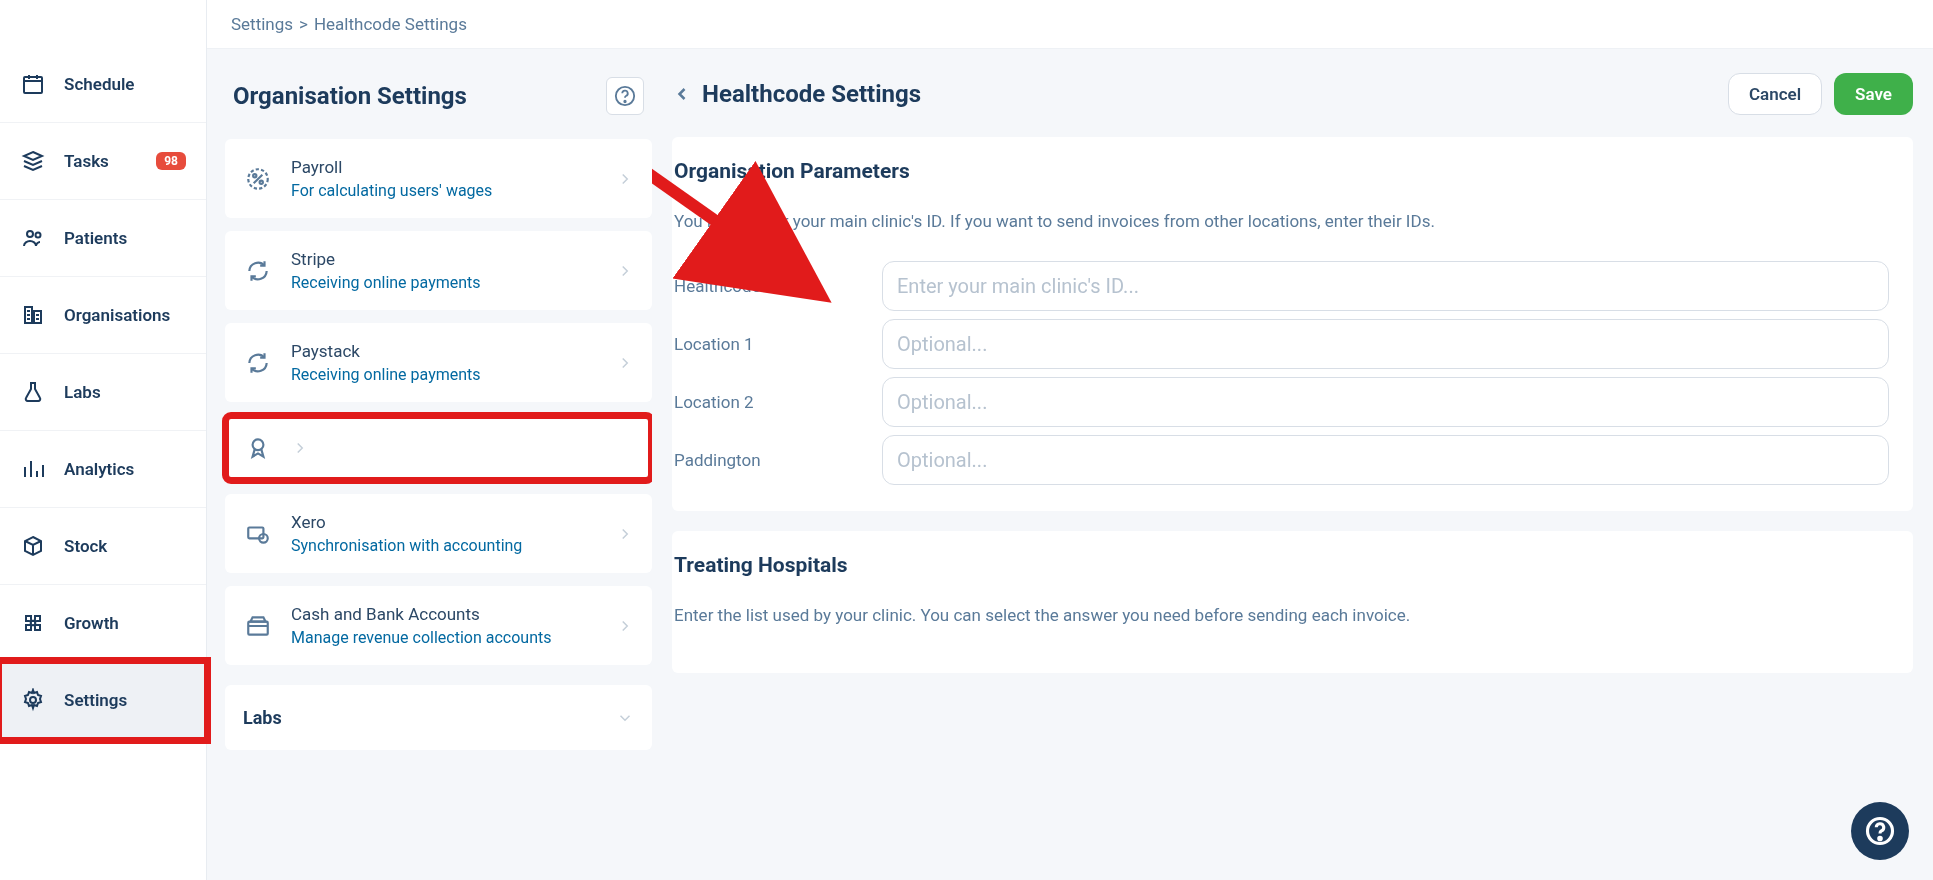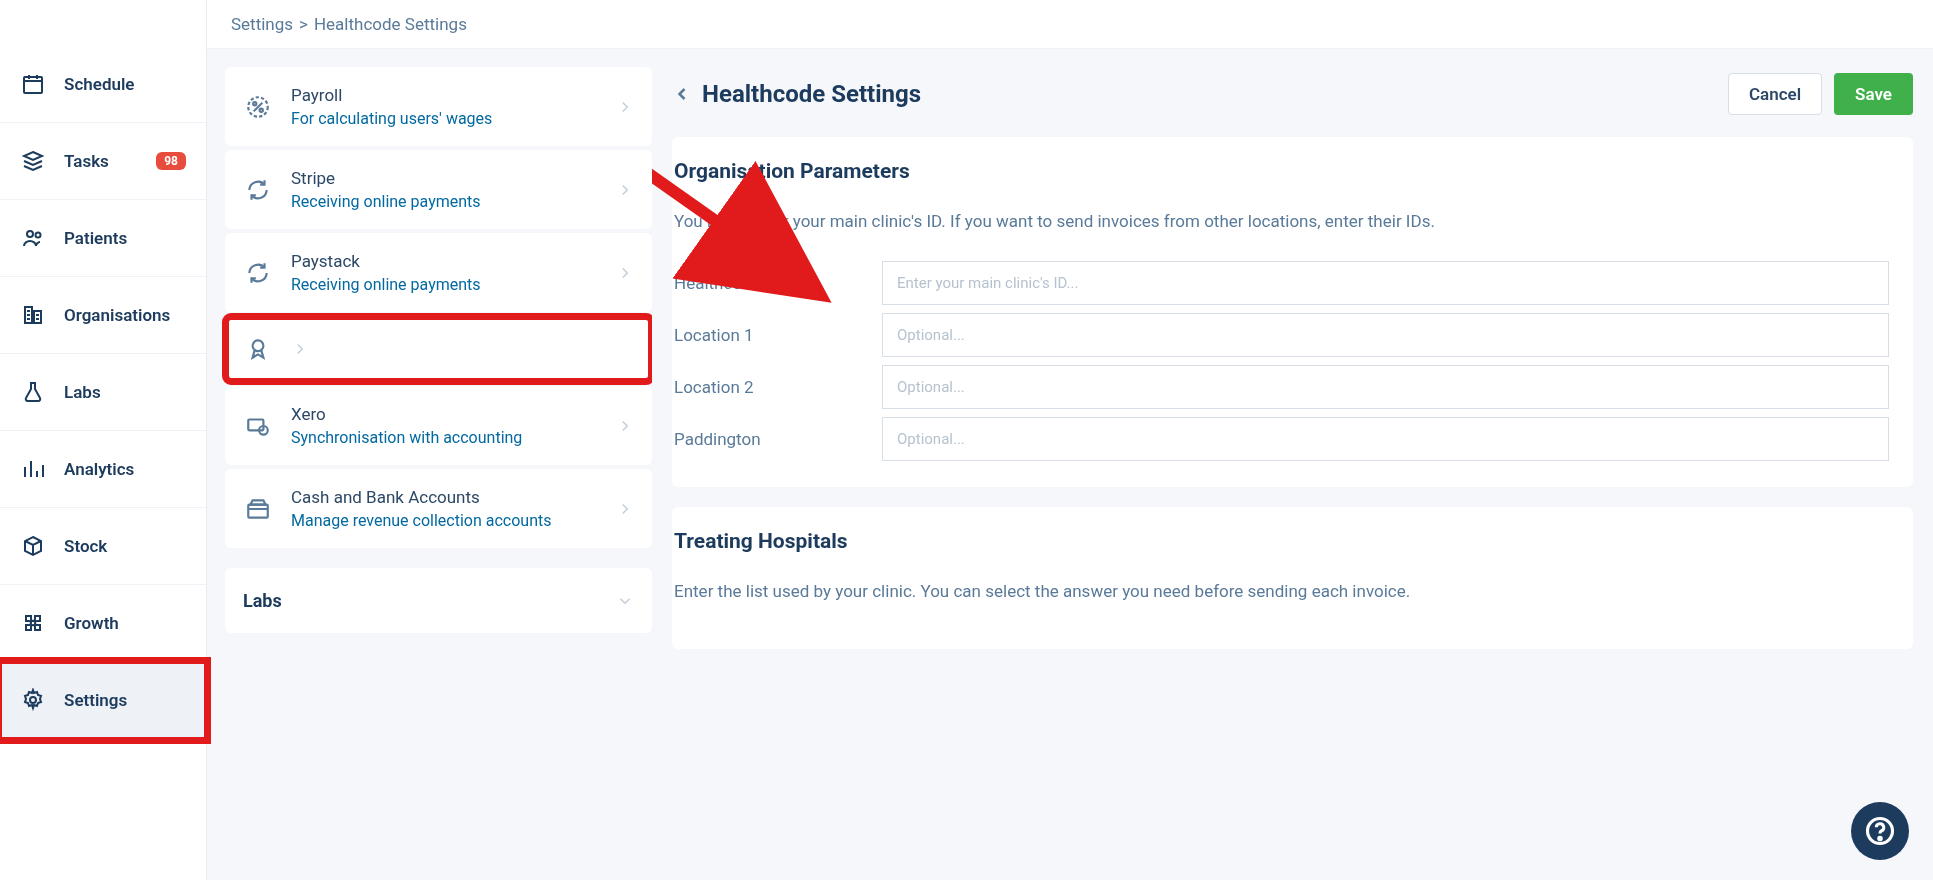--- a/index.html
+++ b/index.html
@@ -10,44 +10,44 @@
 .side-item.active{background:#eef1f5}
 .side-item .ico{width:26px;height:26px;margin-right:18px;display:flex;align-items:center;justify-content:center;flex-shrink:0}
 .side-item .badge{margin-left:auto;background:#e74c3c;color:#fff;font-size:12px;font-weight:700;padding:2px 8px;border-radius:6px}
 .main{flex:1;display:flex;flex-direction:column;background:#f5f7fa;overflow:hidden}
 .breadcrumb{padding:14px 24px;font-size:17px;color:#5a7a99;display:flex;align-items:center;gap:6px;background:#fff;border-bottom:1px solid #eef1f5}
 .breadcrumb a{color:#5a7a99;text-decoration:none}
 .content{flex:1;display:flex;gap:0;overflow:hidden}
 .col-left{width:445px;padding:18px 0 0 18px;overflow-y:auto}
 .col-left h1{font-size:24px;font-weight:700;color:#1d3b5c;padding:10px 8px 24px 8px;display:flex;align-items:center;justify-content:space-between}
 .help-circle{width:38px;height:38px;border:1px solid #d8dee6;border-radius:6px;display:flex;align-items:center;justify-content:center;cursor:pointer;color:#5a7a99;background:#fff}
-.cardlist{display:flex;flex-direction:column;gap:0}
+.cardlist{display:flex;flex-direction:column;gap:9px}
 .card{background:#fff;border-radius:6px;margin-bottom:4px;display:flex;align-items:center;padding:18px 18px;cursor:pointer;position:relative}
 .card .c-ico{width:30px;height:30px;margin-right:18px;display:flex;align-items:center;justify-content:center;color:#5a7a99;flex-shrink:0}
 .card .c-body{flex:1}
 .card .c-title{font-size:17px;color:#2c4866;margin-bottom:4px}
 .card .c-sub{font-size:16px;color:#0369a1}
 .card .chev{color:#c5cfd9}
 .card.highlight{outline:7px solid #e11b1b;outline-offset:-4px}
 .section-header{background:#fff;border-radius:6px;padding:22px 18px;font-size:18px;font-weight:700;color:#1d3b5c;display:flex;align-items:center;justify-content:space-between;cursor:pointer;margin-bottom:16px}
 .col-right{flex:1;padding:18px 20px 0 20px;overflow-y:auto;position:relative}
 .page-head{display:flex;align-items:center;justify-content:space-between;padding:6px 0 22px 0}
 .page-head .title-wrap{display:flex;align-items:center;gap:10px}
 .page-head .back-chev{color:#5a7a99;cursor:pointer;font-size:22px;font-weight:700}
 .page-head h1{font-size:24px;font-weight:700;color:#1d3b5c}
-.btn{padding:10px 20px;border-radius:4px;font-size:17px;font-weight:600;cursor:pointer;border:1px solid transparent}
+.btn{padding:10px 20px;border-radius:12px;font-size:17px;font-weight:600;cursor:pointer;border:1px solid transparent}
 .btn-cancel{background:#fff;border-color:#d8dee6;color:#2c4866;margin-right:8px}
 .btn-save{background:#3fb04a;color:#fff}
 .panel{background:#fff;border-radius:6px;padding:0;margin-bottom:20px}
 .panel-title{font-size:21px;font-weight:700;color:#1d3b5c;padding:22px 24px 8px 2px}
 .panel-body{padding:20px 24px 18px 2px}
 .hint{color:#5a7a99;font-size:17px;margin-bottom:30px}
 .form-row{display:flex;align-items:center;margin-bottom:8px}
 .form-row label{width:208px;font-size:17px;color:#5a7a99}
-.form-row input{flex:1;padding:12px 14px;border:1px solid #d8dee6;border-radius:0;font-size:15px;color:#0c4a6e}
+.form-row input{flex:1;padding:12px 14px;border:1px solid #d8dee6;border-radius:12px;font-size:20px;color:#0c4a6e}
 .form-row input::placeholder{color:#b6c2cf}
 .help-fab{position:fixed;bottom:20px;right:24px;width:58px;height:58px;border-radius:50%;background:#1d3b5c;display:flex;align-items:center;justify-content:center;color:#fff;font-size:28px;font-weight:700;cursor:pointer}
 .red-box{outline:7px solid #e11b1b;outline-offset:-2px}
 .arrow-overlay{position:absolute;pointer-events:none;top:90px;left:-40px}
 svg{display:block}
 </style>
 </head>
 <body>
 
 <div class="app">
@@ -140,20 +140,30 @@
   <div class="main">
     <div class="breadcrumb">
       <a>Settings</a>
       <span>&gt;</span>
       <span>Healthcode Settings</span>
     </div>
 
     <div class="content">
 
       <div class="col-left">
+        <h1>
+          <span>Organisation Settings</span>
+          <span class="help-circle">
+            <svg width="22" height="22" viewBox="0 0 24 24" fill="none" stroke="#5a7a99" stroke-width="2">
+                <circle cx="12" cy="12" r="10"></circle>
+                <path d="M9 9a3 3 0 1 1 4 3c-1 .5-1 1-1 2"></path>
+                <circle cx="12" cy="18" r="0.8" fill="#5a7a99"></circle>
+              </svg>
+          </span>
+        </h1>
         <div class="cardlist">
           <div class="card">
             <span class="c-ico">
               <svg width="26" height="26" viewBox="0 0 24 24" fill="none" stroke="#5a7a99" stroke-width="2">
                   <circle cx="12" cy="12" r="9" stroke-dasharray="3 2"></circle>
                   <path d="M8 16l8-8"></path>
                   <circle cx="9" cy="9" r="1.5"></circle>
                   <circle cx="15" cy="15" r="1.5"></circle>
                 </svg>
             </span>

